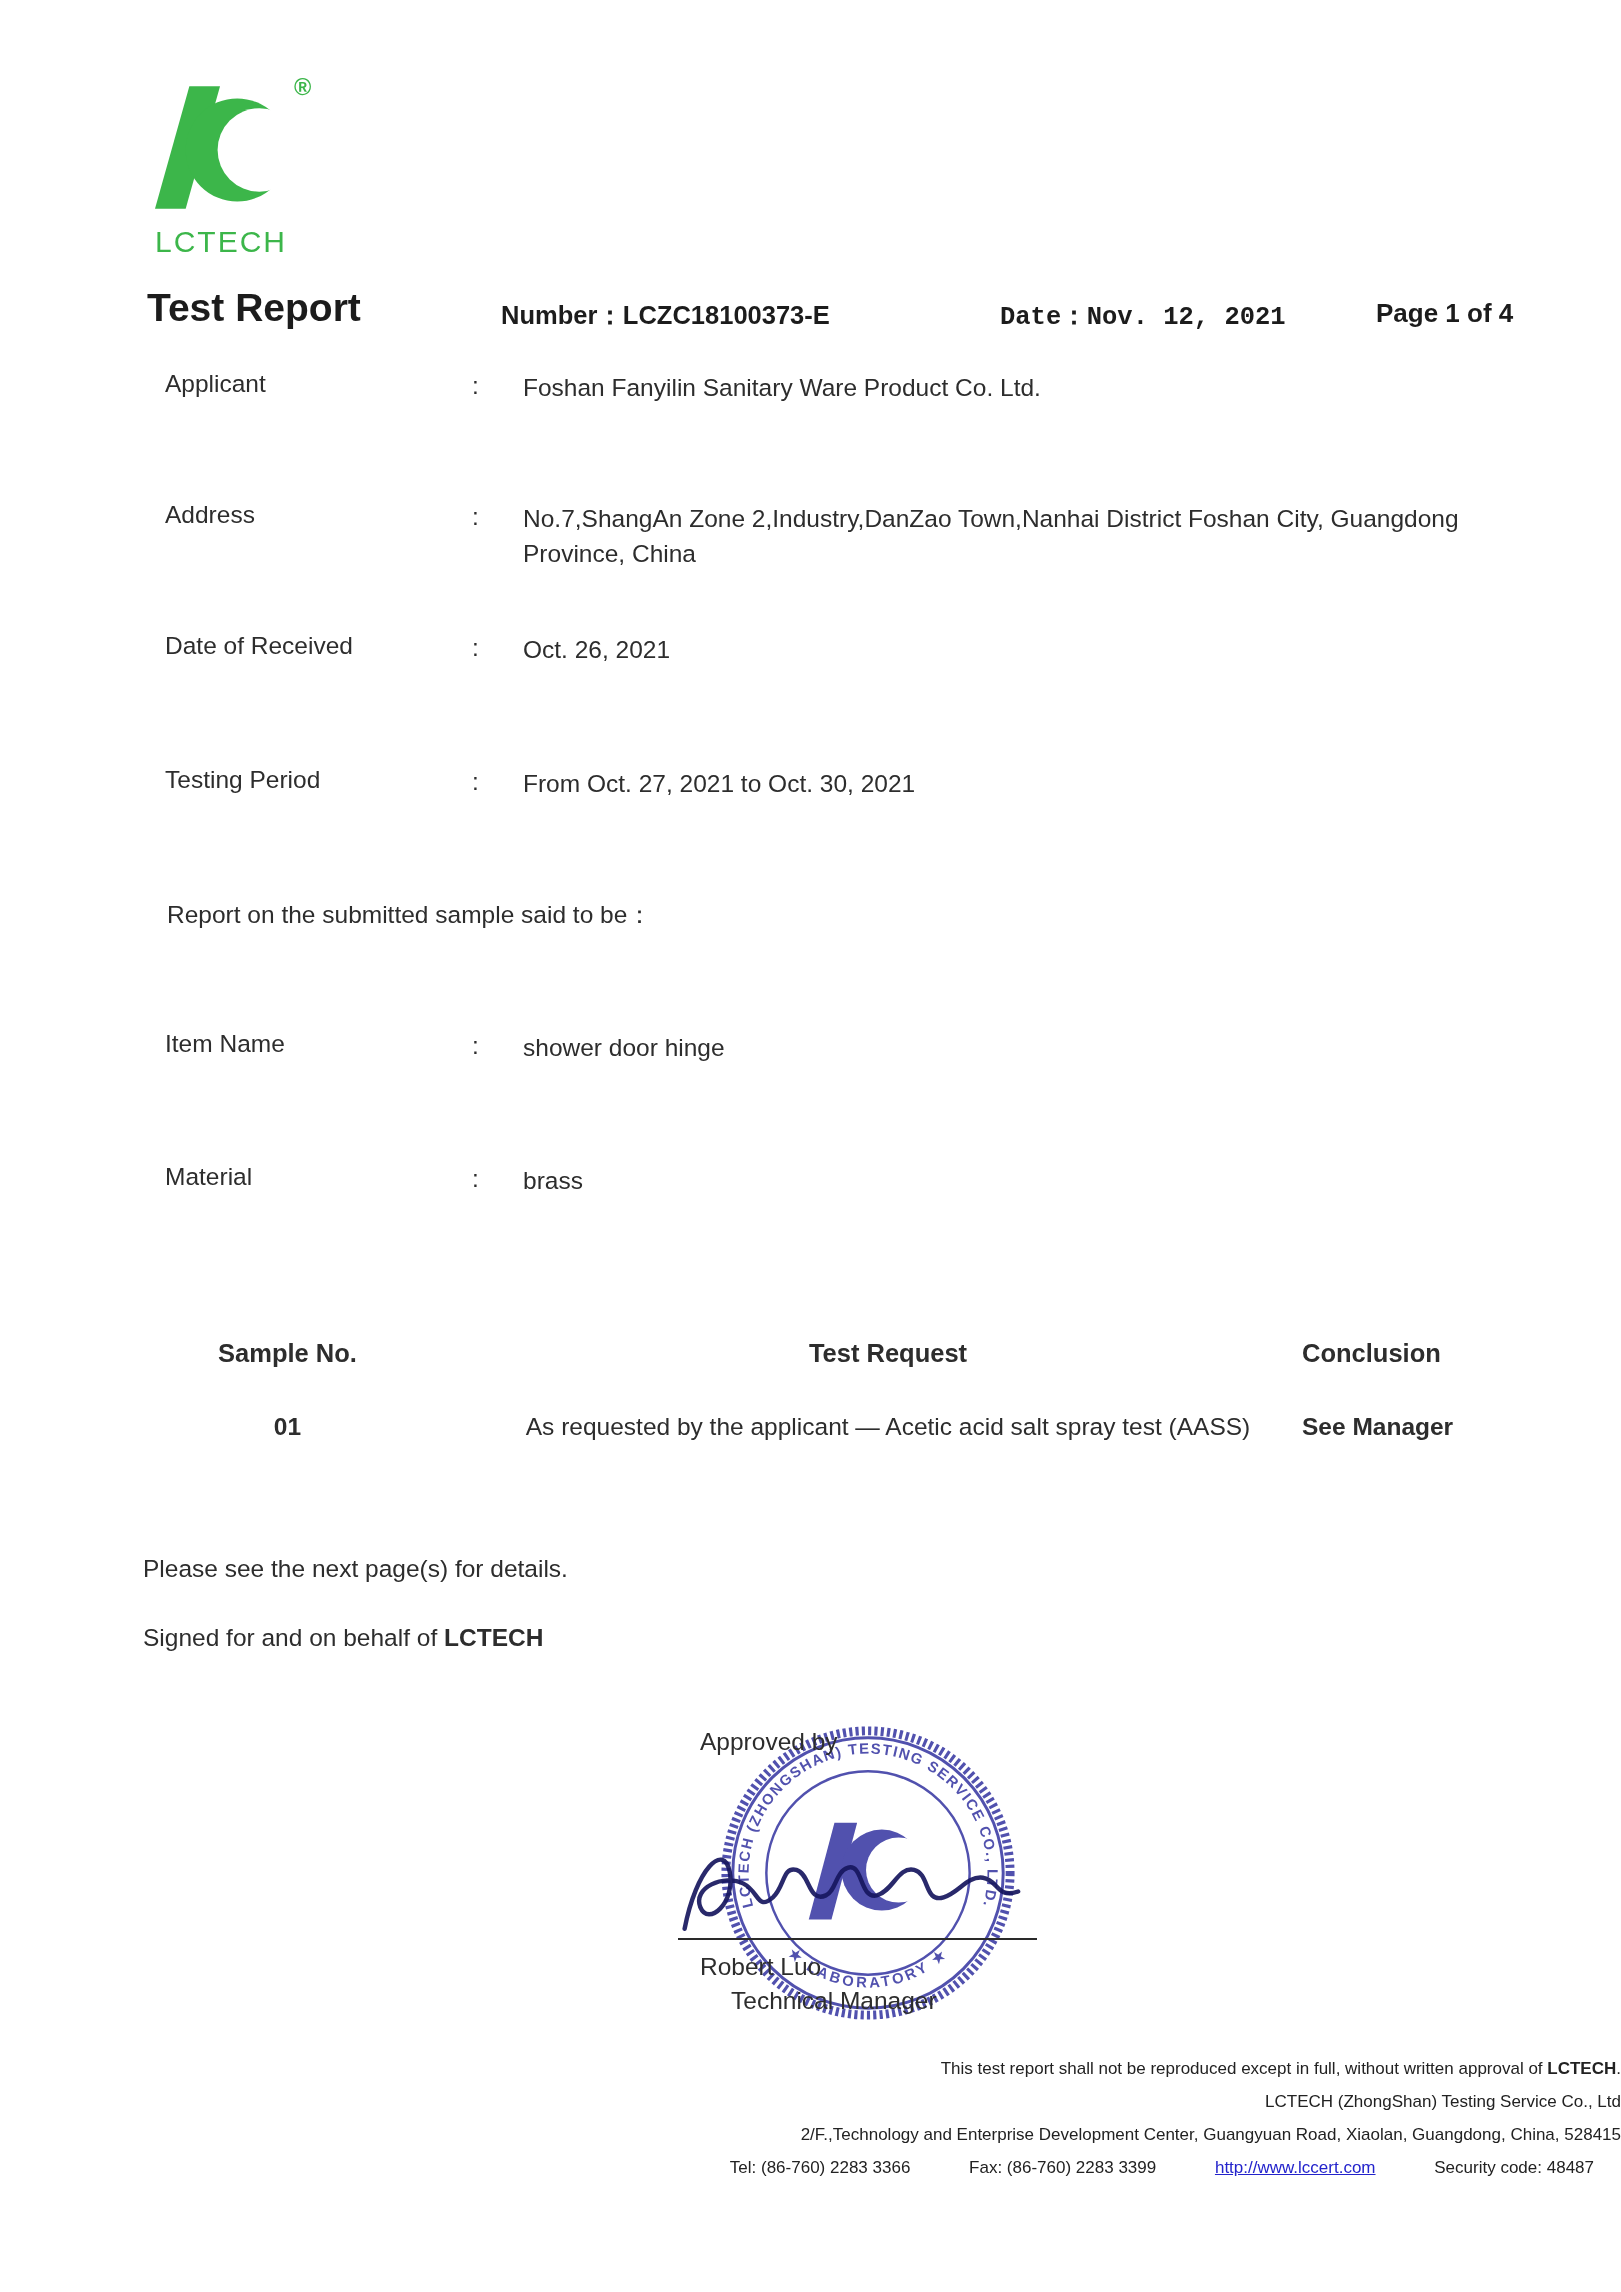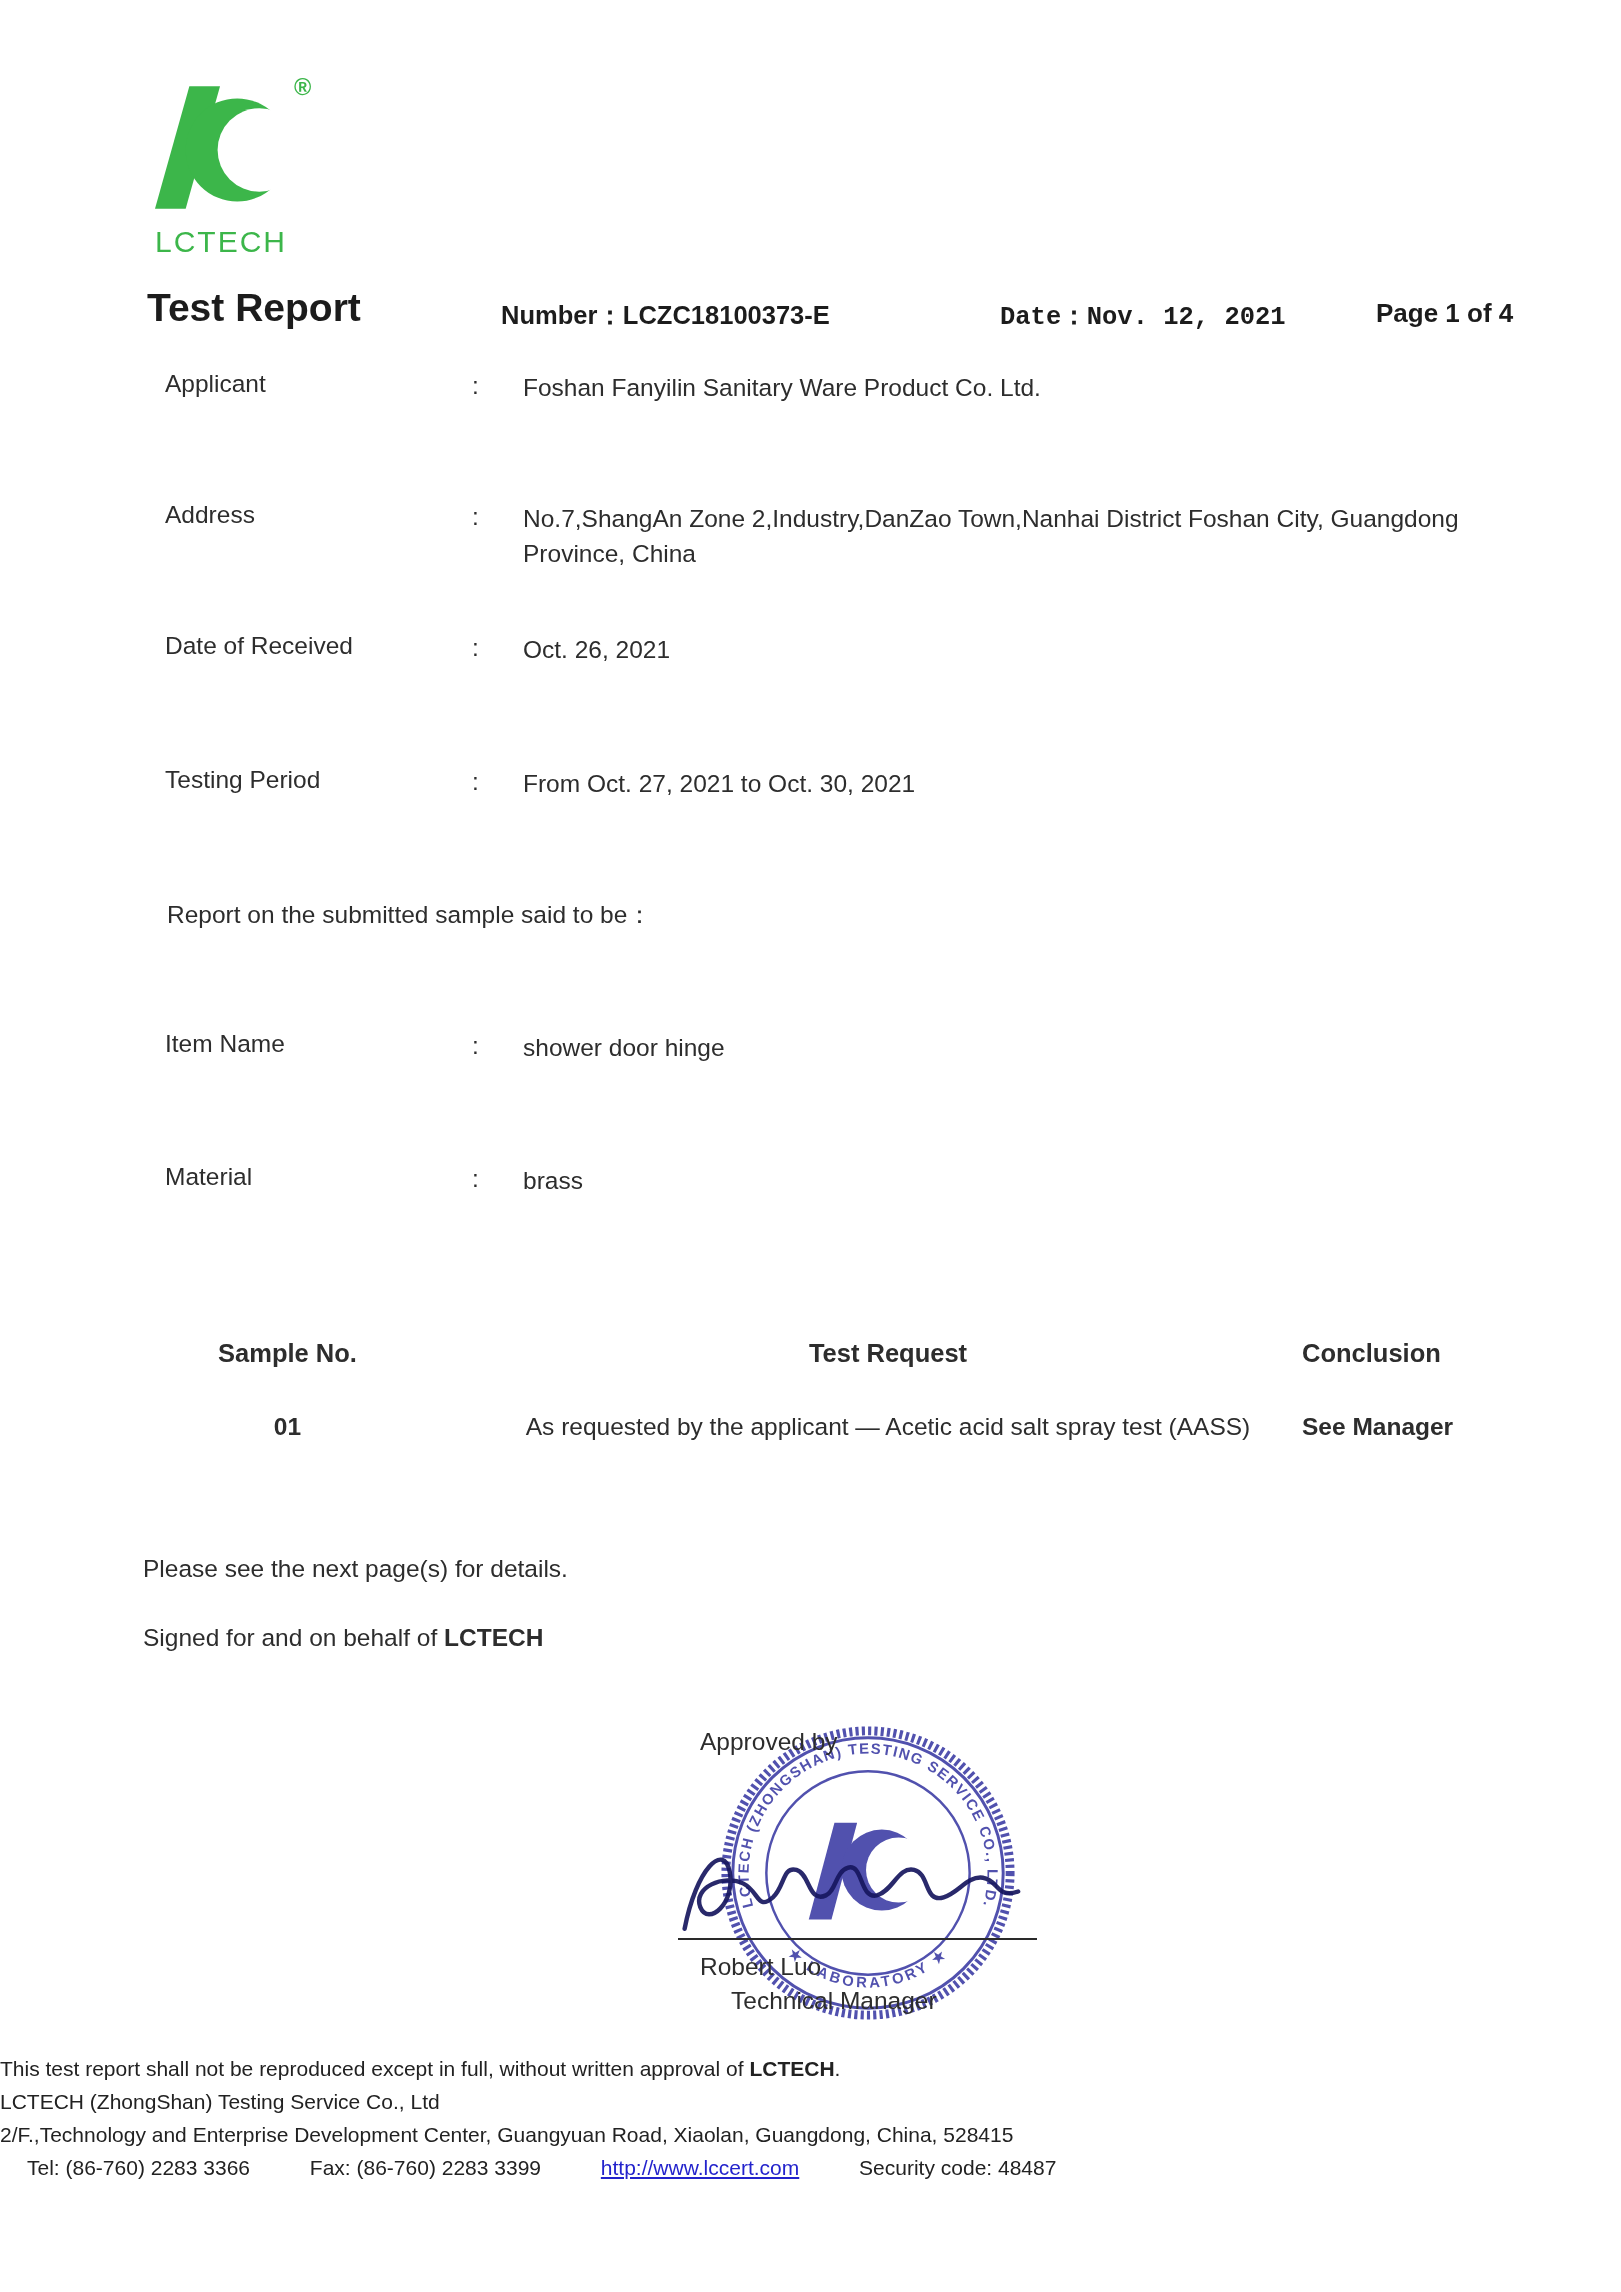--- a/index.html
+++ b/index.html
@@ -44,21 +44,21 @@
 
   .approved { position:absolute; left:700px; top:1728px; font-size:24.5px; z-index:3; }
 
   .stamp { position:absolute; left:717px; top:1722px; width:302px; height:302px; z-index:2; opacity:0.93; }
   .signature-svg { position:absolute; left:665px; top:1811px; width:412px; height:157px; z-index:4; }
   .sig-line { position:absolute; left:678px; top:1938px; width:359px; border-bottom:2px solid #2a2a2a; z-index:4; }
   .signer-name  { position:absolute; left:700px; top:1953px; font-size:24.5px; z-index:5; }
   .signer-title { position:absolute; left:700px; top:1987px; font-size:24.5px; z-index:5;margin-left:31px; }
 
   
-  .footer { position:absolute; left:0; top:2052px; width:1621px; text-align:left; font-size:21px; line-height:33px; color:#222; z-index:6; }
+  .footer { position:absolute; left:0; top:2052px; width:1621px; text-align:right; font-size:17px; line-height:33px; color:#222; z-index:6; }
   .footer .seg { display:inline-block; margin:0 27px; }
   .link { color:#2323cc; text-decoration:underline; cursor:pointer; }
 </style>
 </head>
 <body>
 
 <div class="page">
 
   <svg class="logo-mark" viewBox="0 0 110 100" aria-hidden="true">
     <g fill="#3cb64a">

